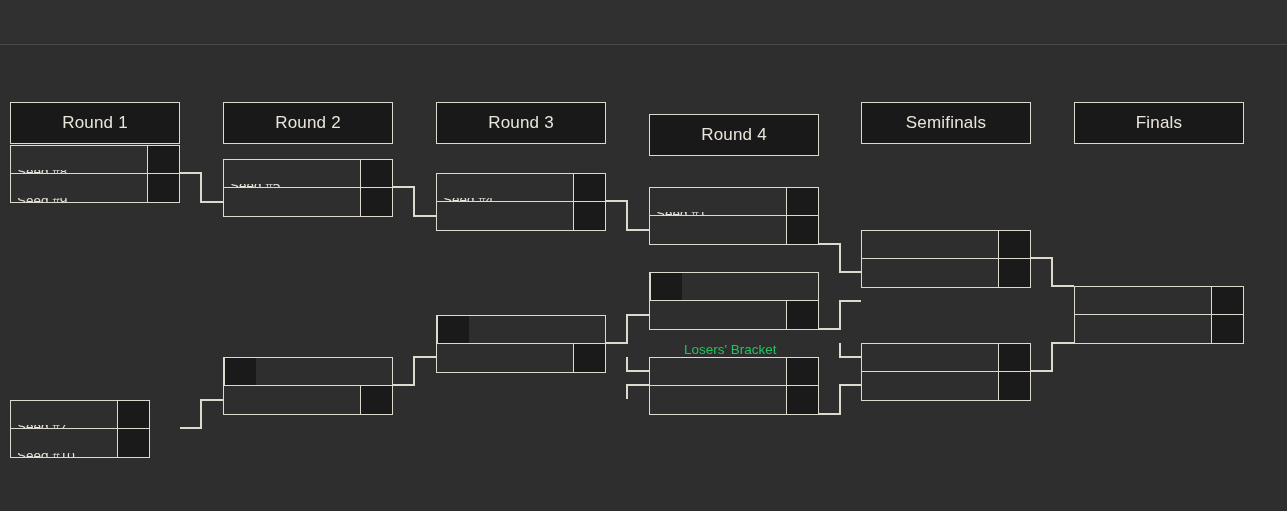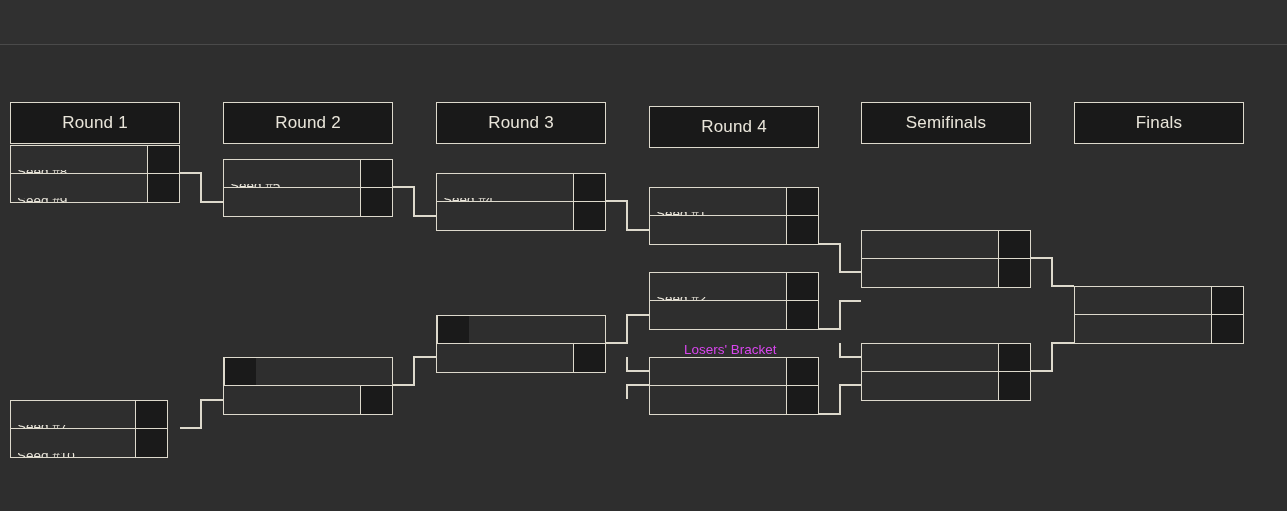--- a/index.html
+++ b/index.html
@@ -96,21 +96,21 @@
     align-items: center;
     justify-content: center;
     font-size: 13px;
     color: #e9e5da;
   }
 
   
   .bracket-caption {
     position: absolute;
     font-size: 13.5px;
-    color: #d946ef;
+    color: #22c55e;
     white-space: nowrap;
   }
 </style>
 </head>
 <body>
 
 <div id="top-strip"></div>
 
 <div id="bracket">
 
@@ -134,42 +134,42 @@
   <div id="round-headers">
       <div class="round-header" style="left: 10px; top: 56px; width: 170px;">
         <span>Round 1</span>
       </div>
       <div class="round-header" style="left: 223px; top: 56px; width: 170px;">
         <span>Round 2</span>
       </div>
       <div class="round-header" style="left: 436px; top: 56px; width: 170px;">
         <span>Round 3</span>
       </div>
-      <div class="round-header" style="left: 649px; top: 60px; width: 170px;">
+      <div class="round-header" style="left: 649px; top: 68px; width: 170px;">
         <span>Round 4</span>
       </div>
       <div class="round-header" style="left: 861px; top: 56px; width: 170px;">
         <span>Semifinals</span>
       </div>
       <div class="round-header" style="left: 1074px; top: 56px; width: 170px;">
         <span>Finals</span>
       </div>
     </div>
   <div id="match-layer">
       <div class="match" style="left: 10px; top: 99px; width: 170px;">
         <div class="match-row first">
           <div class="team-name">Seed #8</div>
           <div class="score-cell"></div>
         </div>
         <div class="match-row">
           <div class="team-name">Seed #9</div>
           <div class="score-cell"></div>
         </div>
       </div>
-      <div class="match" style="left: 10px; top: 354px; width: 158px;">
+      <div class="match" style="left: 10px; top: 354px; width: 140px;">
         <div class="match-row first">
           <div class="team-name">Seed #7</div>
           <div class="score-cell"></div>
         </div>
         <div class="match-row">
           <div class="team-name">Seed #10</div>
           <div class="score-cell"></div>
         </div>
       </div>
       <div class="match" style="left: 223px; top: 113px; width: 170px;">
@@ -215,21 +215,20 @@
           <div class="team-name">Seed #1</div>
           <div class="score-cell"></div>
         </div>
         <div class="match-row">
           <div class="team-name"></div>
           <div class="score-cell"></div>
         </div>
       </div>
       <div class="match" style="left: 649px; top: 226px; width: 170px;">
         <div class="match-row first">
-          <div class="team-name">Seed #2</div>
           <div class="score-cell"></div>
         </div>
         <div class="match-row">
           <div class="team-name"></div>
           <div class="score-cell"></div>
         </div>
       </div>
       <div class="match" style="left: 649px; top: 311px; width: 170px;">
         <div class="match-row first">
           <div class="team-name"></div>

